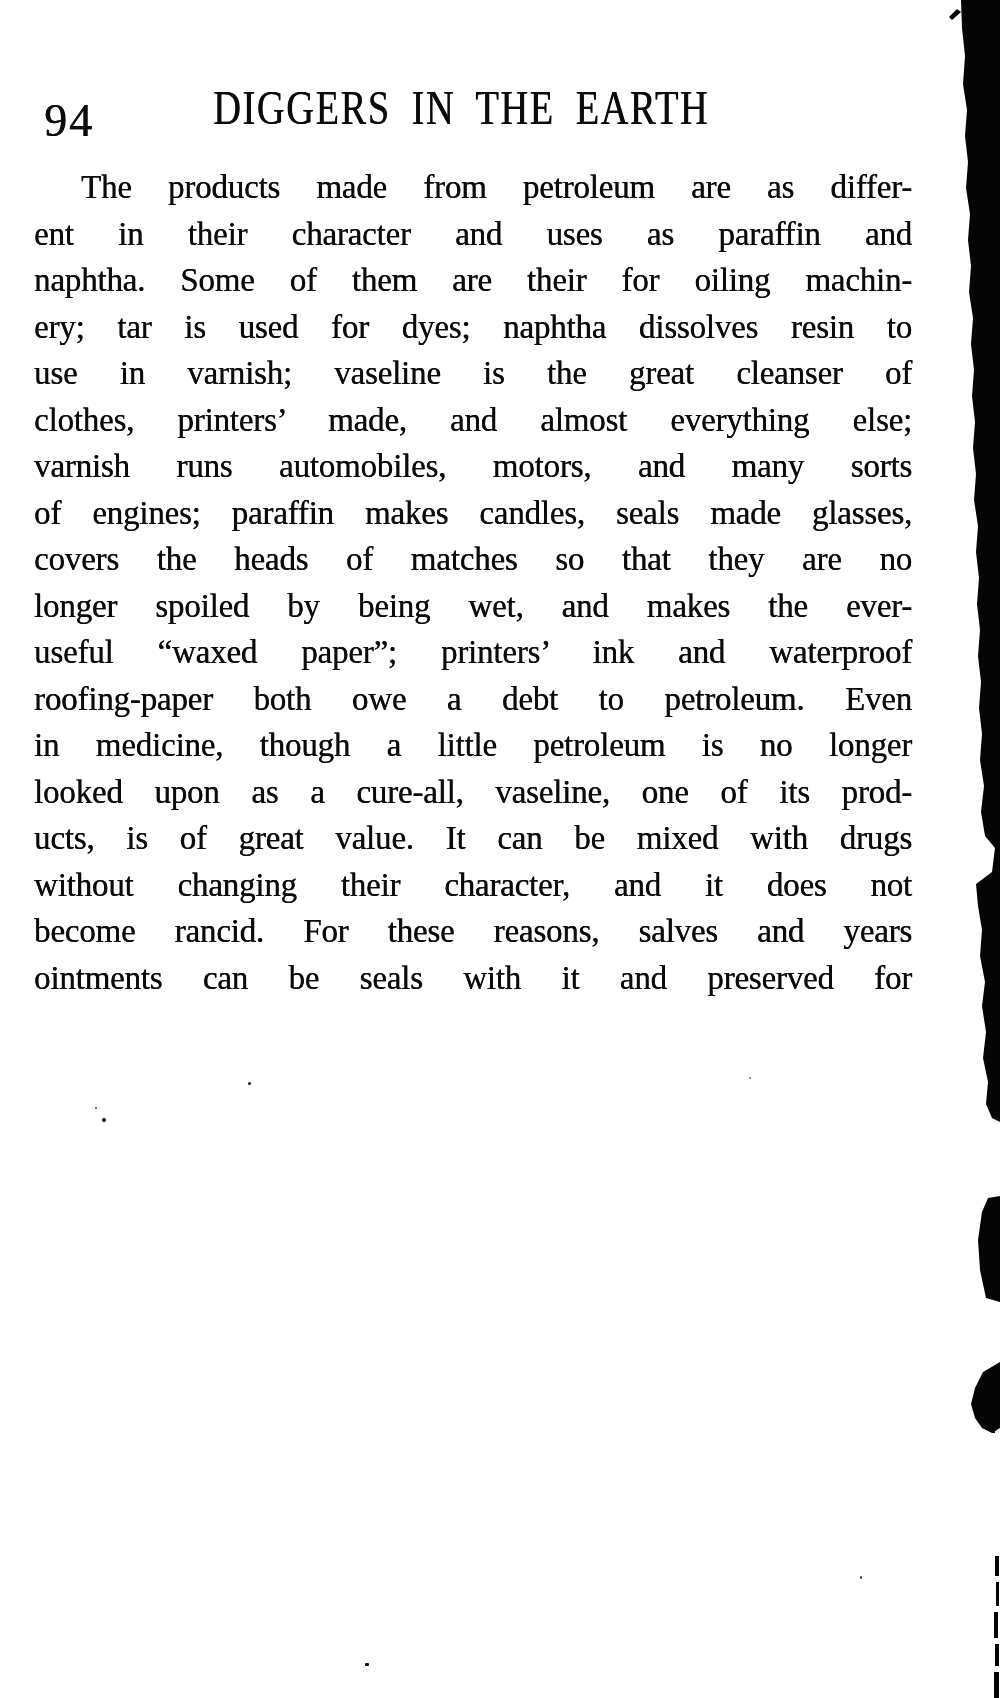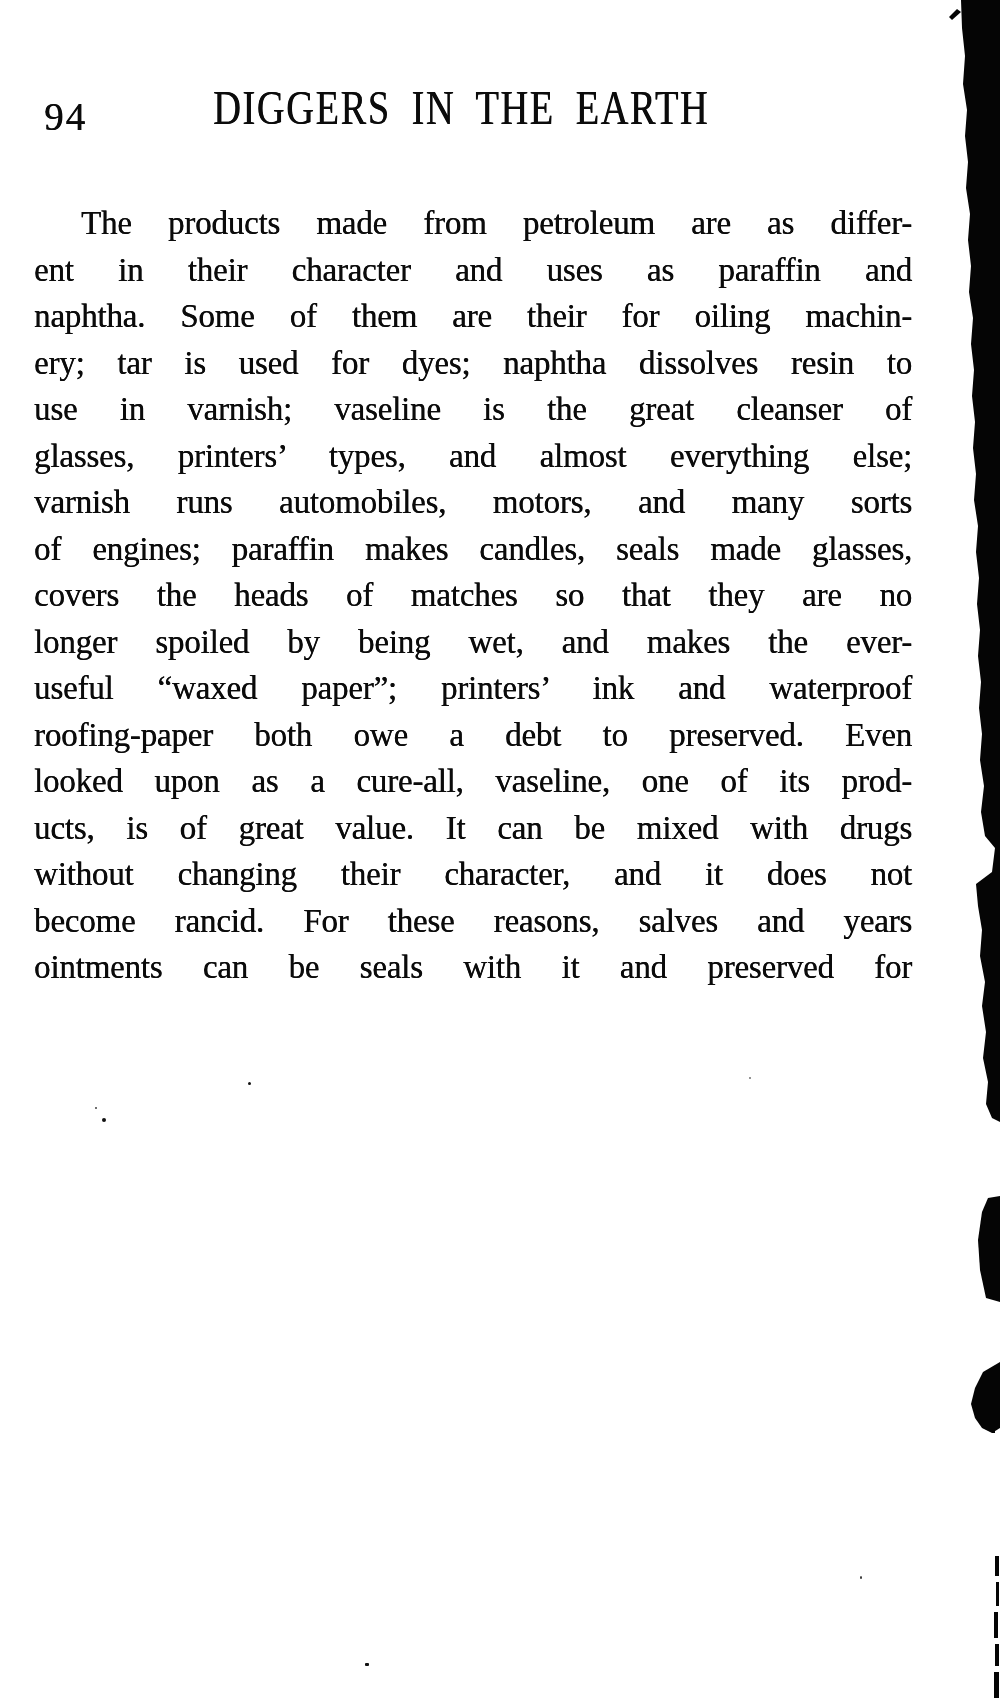--- a/index.html
+++ b/index.html
@@ -11,21 +11,21 @@
     overflow: hidden;
     font-family: "Liberation Serif", serif;
     color: #0b0b0b;
   }
 
   
   .page-num {
     position: absolute;
     left: 44px;
     top: 94px;
-    font-size: 39px;
+    font-size: 46px;
     letter-spacing: 2px;
     text-shadow: 0.4px 0 0 currentColor;
   }
   .page-title {
     position: absolute;
     left: 213px;
     top: 80px;
     font-size: 48px;
     letter-spacing: 2px;
     word-spacing: 12px;
@@ -34,21 +34,20 @@
     transform-origin: left top;
     text-shadow: 0.5px 0 0 currentColor;
   }
 
   
   .para {
     position: absolute;
     left: 34px;
     top: 164px;
     width: 878px;
-    margin-top: 36px;
   }
   .line {
     font-size: 33px;
     line-height: 46.5px;
     letter-spacing: -0.2px;
     text-align: justify;
     text-align-last: justify;
     text-shadow: 0.35px 0 0 currentColor;
     white-space: normal;
   }
@@ -81,27 +80,28 @@
 
 <div class="page-num">94</div>
 <div class="page-title">DIGGERS IN THE EARTH</div>
 
 <div class="para">
   <div class="line first">The products made from petroleum are as differ-</div>
   <div class="line">ent in their character and uses as paraffin and</div>
   <div class="line">naphtha. Some of them are their for oiling machin-</div>
   <div class="line">ery; tar is used for dyes; naphtha dissolves resin to</div>
   <div class="line">use in varnish; vaseline is the great cleanser of</div>
-  <div class="line">glasses, printers’ types, and almost everything else;</div>
+  <div class="line">clothes, printers’ made, and almost everything else;</div>
   <div class="line">varnish runs automobiles, motors, and many sorts</div>
   <div class="line">of engines; paraffin makes candles, seals made glasses,</div>
   <div class="line">covers the heads of matches so that they are no</div>
   <div class="line">longer spoiled by being wet, and makes the ever-</div>
   <div class="line">useful “waxed paper”; printers’ ink and waterproof</div>
-  <div class="line">roofing-paper both owe a debt to preserved. Even</div>
+  <div class="line">roofing-paper both owe a debt to petroleum. Even</div>
+  <div class="line">in medicine, though a little petroleum is no longer</div>
   <div class="line">looked upon as a cure-all, vaseline, one of its prod-</div>
   <div class="line">ucts, is of great value. It can be mixed with drugs</div>
   <div class="line">without changing their character, and it does not</div>
   <div class="line">become rancid. For these reasons, salves and years</div>
   <div class="line">ointments can be seals with it and preserved for</div>
 </div>
 
 <svg class="gutter-svg" viewBox="940 0 60 1698" preserveAspectRatio="none" xmlns="http://www.w3.org/2000/svg">
   <g fill="#050505">
 

